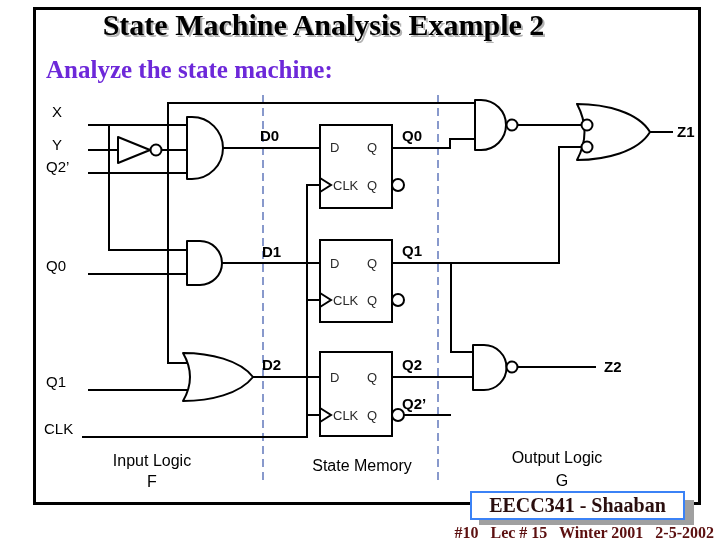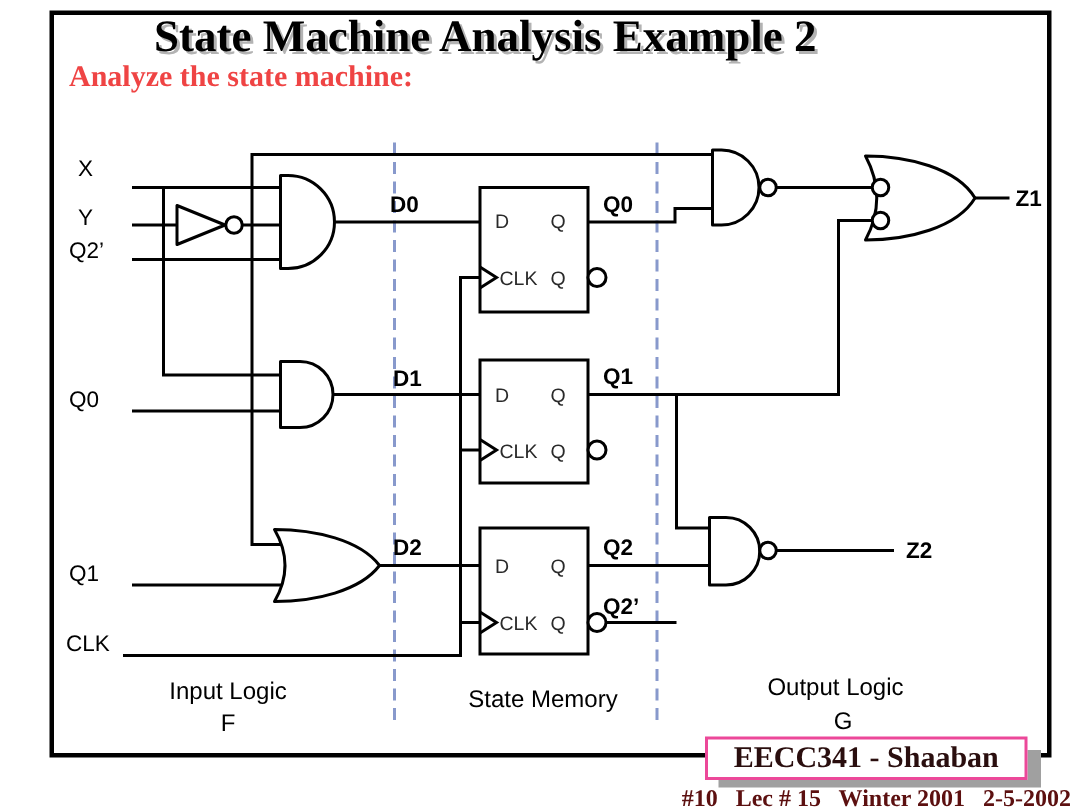--- a/index.html
+++ b/index.html
@@ -1,35 +1,35 @@
 <!DOCTYPE html>
 <html><head>
 <meta charset="utf-8">
 <style>
   html,body{margin:0;padding:0;background:#fff;width:720px;height:540px;overflow:hidden;}
   .slide{position:absolute;inset:0;width:720px;height:540px;font-family:"Liberation Sans",sans-serif;}
   .slide-border{position:absolute;left:33px;top:7px;width:668px;height:498px;border:3px solid #000;box-sizing:border-box;}
   .title{position:absolute;left:33px;top:8px;width:581px;text-align:center;
          font-family:"Liberation Serif",serif;font-weight:bold;font-size:30px;color:#000;
          text-shadow:2px 2px 0 #b3b3b3;}
-  .subtitle{position:absolute;left:46px;top:40px;font-family:"Liberation Serif",serif;
-            font-weight:bold;font-size:20px;color:#ef4444;}
+  .subtitle{position:absolute;left:46px;top:56px;font-family:"Liberation Serif",serif;
+            font-weight:bold;font-size:25px;color:#6d28d9;}
   svg.circuit{position:absolute;left:0;top:0;}
   .wire{stroke:#000;stroke-width:2;fill:none;}
   .gate{stroke:#000;stroke-width:2;fill:#fff;stroke-linejoin:round;}
   .bubble{stroke:#000;stroke-width:2;fill:#fff;}
   .ffbox{stroke:#000;stroke-width:2;fill:#fff;}
   .divider{stroke:#8899cc;stroke-width:2;fill:none;stroke-dasharray:8 5;}
   .sig{font:bold 15px "Liberation Sans",sans-serif;fill:#000;}
   .inlabel{font:15px "Liberation Sans",sans-serif;fill:#000;}
   .pin{font:13px "Liberation Sans",sans-serif;fill:#2a2a2a;}
   .sec{font:16px "Liberation Sans",sans-serif;fill:#000;text-anchor:middle;}
   .eecc-shadow{position:absolute;left:479px;top:500px;width:215px;height:25px;background:#a0a0a0;}
   .eecc-box{position:absolute;left:470px;top:491px;width:211px;height:25px;background:#fff;
-            border:2px solid #ec4899;box-sizing:content-box;display:flex;align-items:center;justify-content:center;}
+            border:2px solid #3b82f6;box-sizing:content-box;display:flex;align-items:center;justify-content:center;}
   .eecc-box span{font-family:"Liberation Serif",serif;font-weight:bold;font-size:20px;color:#2a0e0e;}
   .footer-info{position:absolute;top:524px;right:6px;font-family:"Liberation Serif",serif;
                font-weight:bold;font-size:16px;color:#5c1010;white-space:pre;}
 </style>
 </head>
 <body>
 
 <div class="slide">
   <div class="slide-border"></div>
   <div class="title">State Machine Analysis Example 2</div>

